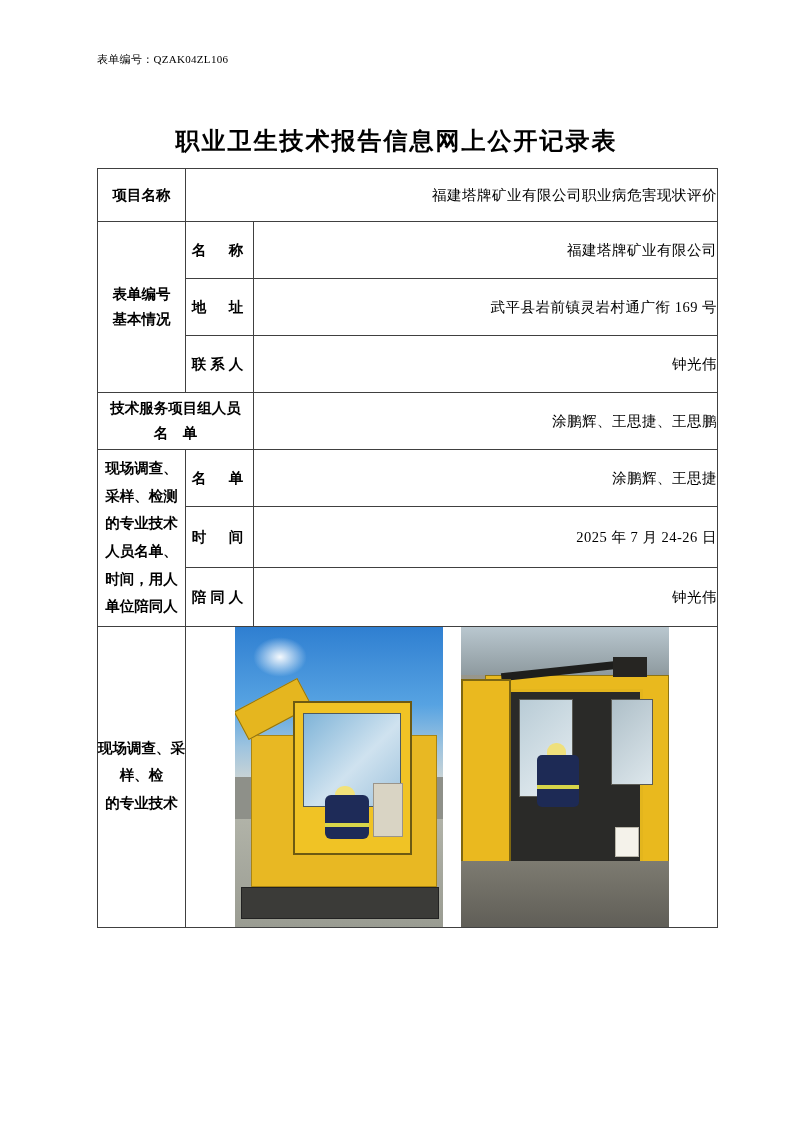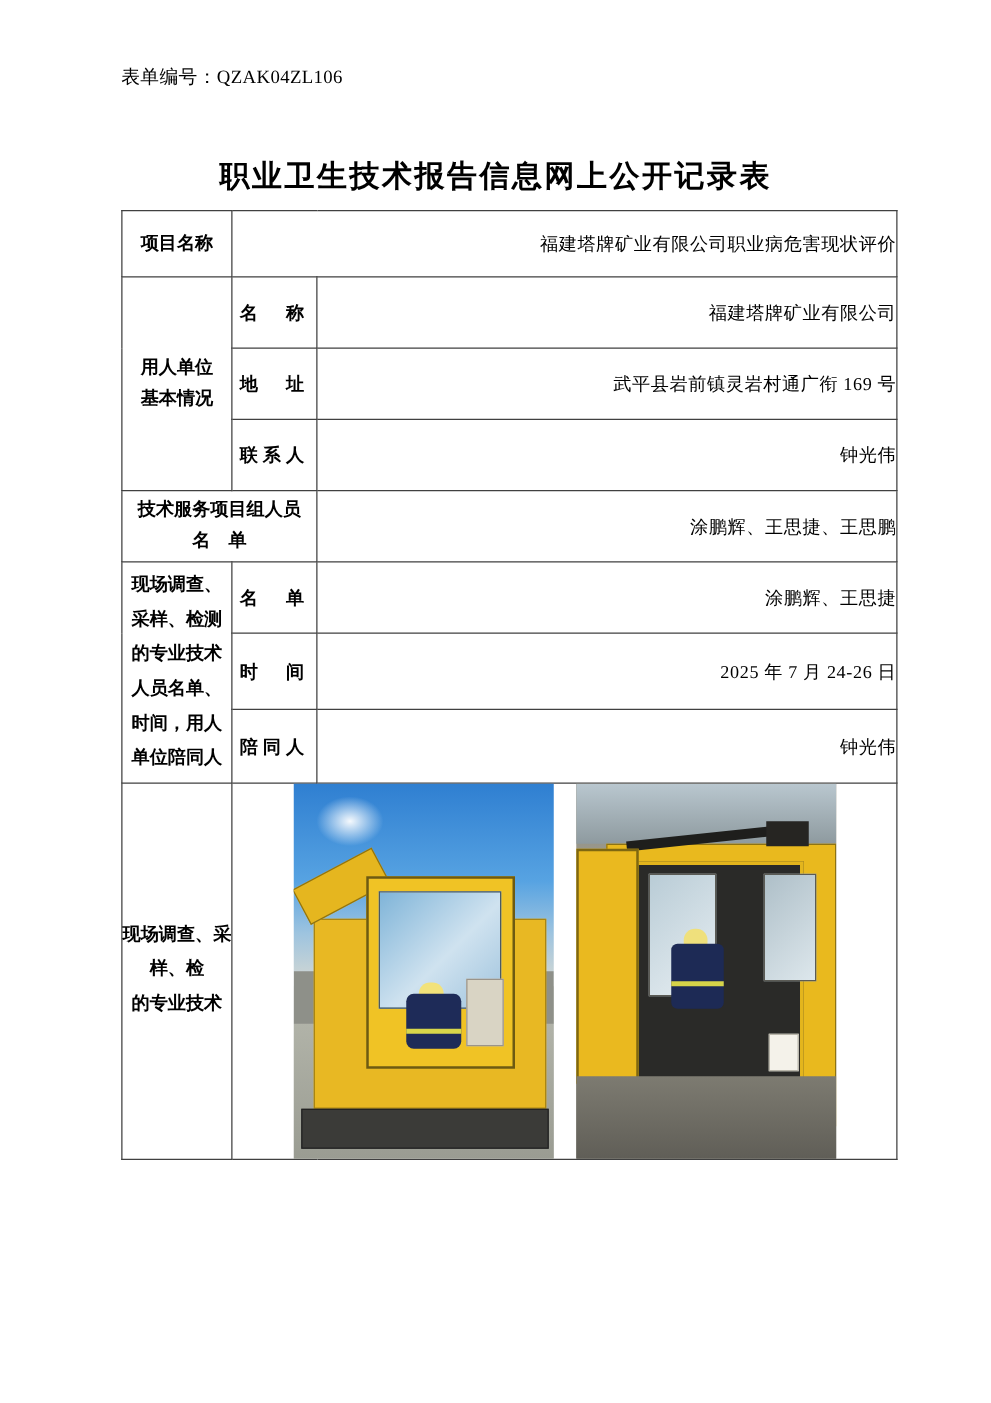--- a/index.html
+++ b/index.html
@@ -19,21 +19,21 @@
     width: 793px;
     height: 1122px;
     box-sizing: border-box;
     padding: 0;
     position: relative;
   }
   .form-code {
     position: absolute;
     left: 97px;
     top: 52px;
-    font-size: 15px;
+    font-size: 11px;
     letter-spacing: 0.3px;
     font-family: "Liberation Serif", "DejaVu Serif", serif;
   }
   .doc-title {
     position: absolute;
     left: 0;
     right: 0;
     top: 125px;
     text-align: center;
     font-size: 24px;
@@ -232,21 +232,21 @@
       <col style="width:464px">
     </colgroup>
     <tbody>
       <tr>
         <td class="label-cell" style="height:52px">项目名称</td>
         <td class="value-cell" colspan="2">福建塔牌矿业有限公司职业病危害现状评价</td>
       </tr>
 
       <tr>
         <td class="label-cell" rowspan="3">
-          <div>用人单位</div>
+          <div>表单编号</div>
           <div>基本情况</div>
         </td>
         <td class="sub-label" style="height:56px">名　称</td>
         <td class="value-cell">福建塔牌矿业有限公司</td>
       </tr>
       <tr>
         <td class="sub-label" style="height:56px">地　址</td>
         <td class="value-cell">武平县岩前镇灵岩村通广衔 169 号</td>
       </tr>
       <tr>

